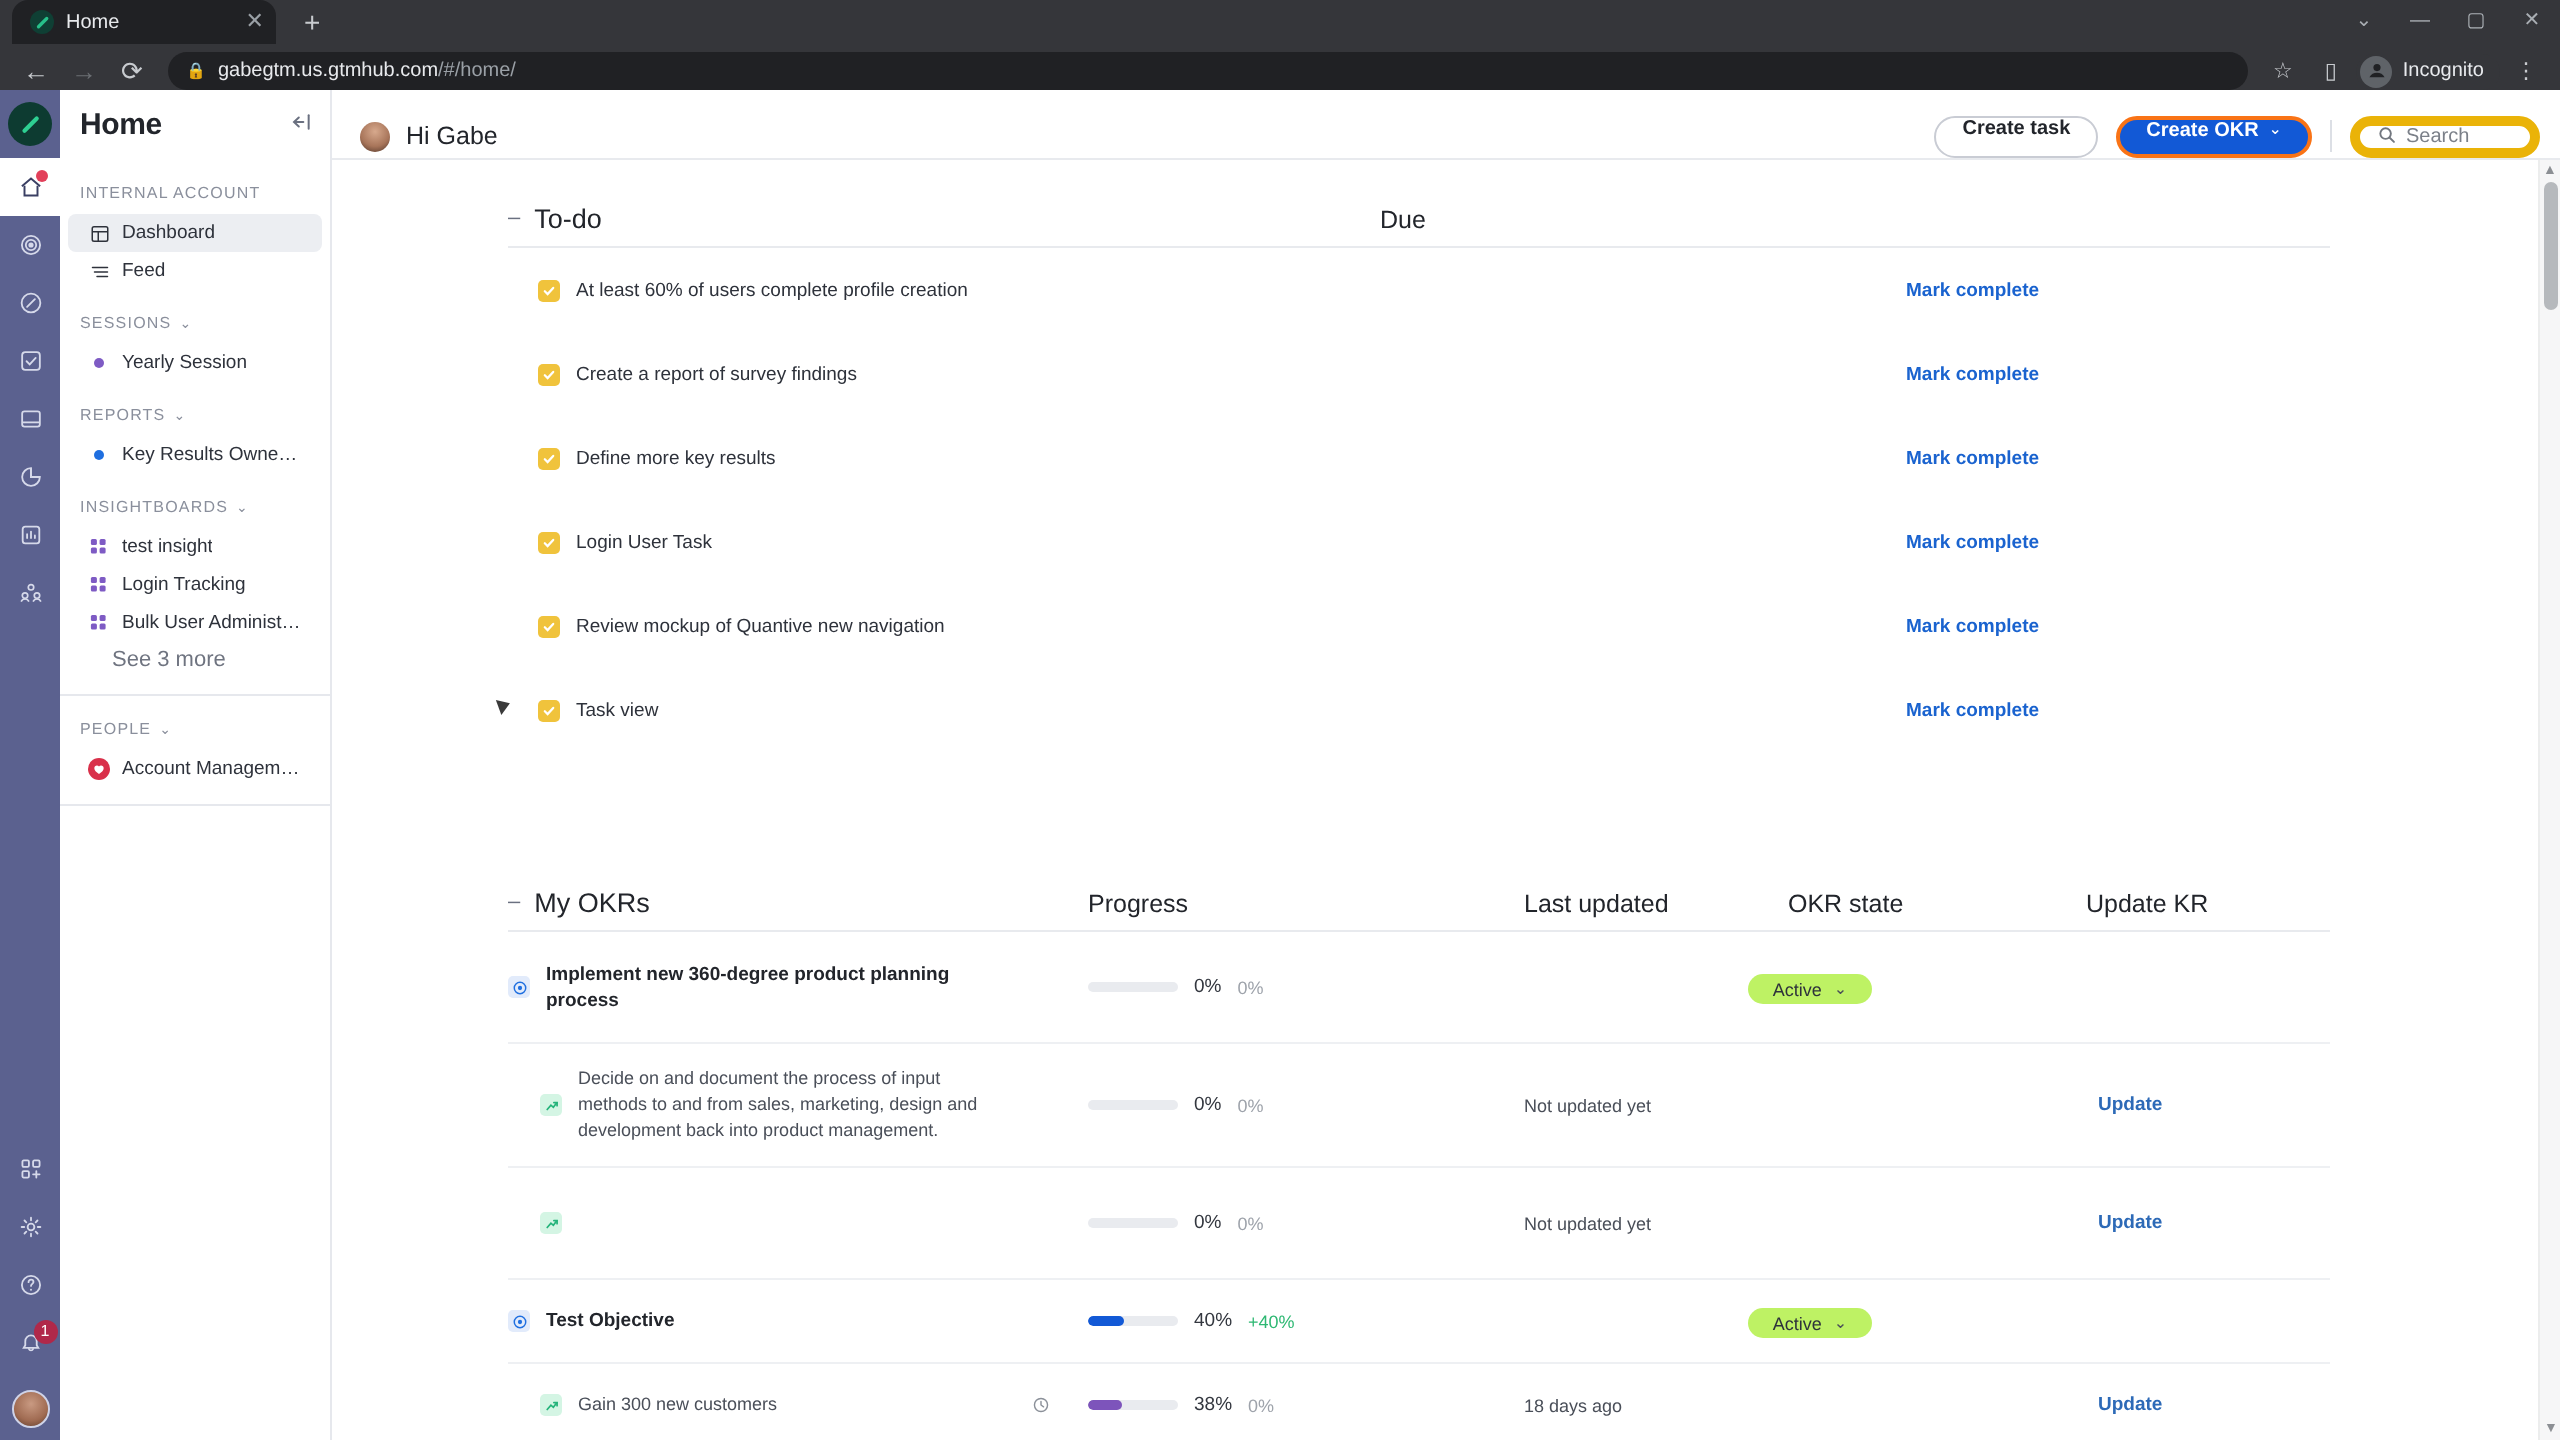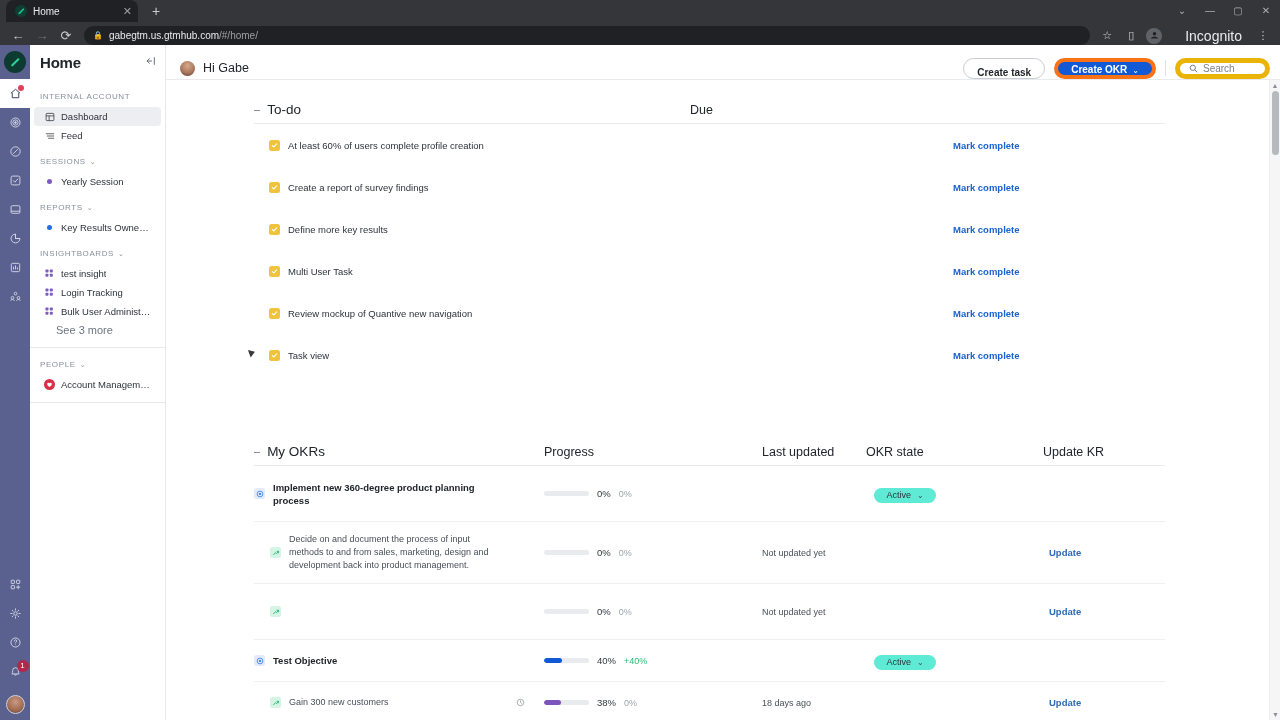--- a/index.html
+++ b/index.html
@@ -65,21 +65,21 @@
   .tb-right { display: flex; align-items: center; gap: 2px; }
   .tb-ico { width: 22px; height: 22px; color: #c8cbcf; font-size: 11px; display:flex; align-items:center; justify-content:center;}
   .incognito-pill {
     display: flex; align-items: center; gap: 5px;
     padding: 1px 8px 1px 2px; border-radius: 11px; background: #35363a;
   }
   .incog-dot {
     width: 16px; height: 16px; border-radius: 50%; background: #5f6368;
     display: flex; align-items: center; justify-content: center;
   }
-  .incognito-label { color: #e8eaed; font-size: 14px; margin-left: 18px; }
+  .incognito-label { color: #e8eaed; font-size: 10px; }
 
   
   #app {
     position: absolute; left: 0; top: 45px; width: 1280px; height: 675px;
     background: #ffffff; display: flex; overflow: hidden;
   }
 
   
   .rail {
     width: 30px; flex: 0 0 30px; background: #5b618f; 
@@ -160,25 +160,25 @@
   }
   .greet { display: flex; align-items: center; gap: 8px; }
   .greet-avatar {
     width: 15px; height: 15px; border-radius: 50%;
     background: radial-gradient(circle at 50% 32%, #d7a98d 0%, #a8755a 58%, #4c3226 100%);
   }
   .greet-text { font-size: 12.5px; color: #22252b; }
   .topbar-right { margin-left: auto; display: flex; align-items: center; gap: 9px; }
   .btn {
     height: 21px; border-radius: 11px; font-size: 10px;
-    display: flex; align-items: flex-end; justify-content: center; gap: 5px;
+    display: flex; align-items: flex-start; justify-content: center; gap: 5px;
     padding: 0 13px; white-space: nowrap; font-weight: bold;
   }
   .btn-outline { background: #fff; border: 1px solid #c9ccd4; color: #22252b; }
-  .btn-primary { background: #1259d6; color: #fff; border: 4px solid #f97316; }
+  .btn-primary { background: #1259d6; color: #fff; border: 2px solid #f97316; }
   .btn-primary .caret { font-size: 8px; font-weight: normal; }
   .vsep { width: 1px; height: 16px; background: #dcdfe5; }
   .searchbox {
     height: 21px; width: 95px; border: 5px solid #eab308; border-radius: 11px;
     display: flex; align-items: center; gap: 5px; padding: 0 9px; color: #72777f;
   }
   .searchbox .ph { font-size: 10px; color: #7b8089; }
 
   .scrollarea {
     flex: 1 1 auto; overflow: hidden; position: relative; background: #fff;
@@ -234,21 +234,21 @@
   .bar > i { position: absolute; left: 0; top: 0; bottom: 0; border-radius: 3px; display: block; }
   .bar > i.blue { background: #1259d6; }
   .bar > i.purple { background: #7d54bb; }
   .pct { font-size: 9.5px; color: #33373f; }
   .delta { font-size: 9px; color: #9ea3ab; }
   .delta.up { color: #2eb873; }
 
   .lastupd { position: absolute; left: 508px; font-size: 9px; color: #4a4f59; }
   .state-cell { position: absolute; left: 620px; }
   .state-pill {
-    height: 15px; min-width: 62px; border-radius: 8px; background: #5eead4;
+    height: 15px; min-width: 62px; border-radius: 8px; background: #bef264;
     display: inline-flex; align-items: center; justify-content: center; gap: 6px;
     padding: 0 9px; font-size: 9px; color: #2e323b;
   }
   .state-pill .caret { font-size: 8px; color: #4a4f59; }
   .update-cell { position: absolute; left: 795px; font-size: 9.5px; color: #2d6ab7; font-weight: bold; }
 
   
   .vscroll {
     position: absolute; right: 0; top: 0; width: 11px; bottom: 0; background: #f6f6f7;
     border-left: 1px solid #eceded;
@@ -602,21 +602,21 @@
               </span>
             <span class="todo-text">Define more key results</span>
             <span class="mark-complete">Mark complete</span>
           </div>
           <div class="todo-row">
             <span class="chk">
                 <svg width="7" height="7" viewBox="0 0 10 10" fill="none" stroke="#fff" stroke-width="1.6" stroke-linecap="round">
                   <path d="M2 5.2 4 7.2 8 2.8"></path>
                 </svg>
               </span>
-            <span class="todo-text">Multi User Task</span>
+            <span class="todo-text">Login User Task</span>
             <span class="mark-complete">Mark complete</span>
           </div>
           <div class="todo-row">
             <span class="chk">
                 <svg width="7" height="7" viewBox="0 0 10 10" fill="none" stroke="#fff" stroke-width="1.6" stroke-linecap="round">
                   <path d="M2 5.2 4 7.2 8 2.8"></path>
                 </svg>
               </span>
             <span class="todo-text">Review mockup of Quantive new navigation</span>
             <span class="mark-complete">Mark complete</span>
@@ -633,21 +633,21 @@
 
           <div style="height:46px;"></div>
 
           <div class="sec-header">
             <div class="sec-title">
               <span class="sec-minus">–</span>
               <span>My OKRs</span>
             </div>
             <span class="col-head" style="left:290px;">Progress</span>
             <span class="col-head" style="left:508px;">Last updated</span>
-            <span class="col-head" style="left:612px;text-align:center;">OKR state</span>
+            <span class="col-head" style="left:640px;text-align:center;">OKR state</span>
             <span class="col-head" style="left:789px;">Update KR</span>
           </div>
 
           <div class="okr-row" style="height:56px;">
             <div class="okr-left">
               <span class="obj-ico">
                 <svg width="8" height="8" viewBox="0 0 12 12" fill="none" stroke="#1f6fe0" stroke-width="1.1">
                     <circle cx="6" cy="6" r="4.3"></circle>
                     <circle cx="6" cy="6" r="1.6" fill="#1f6fe0" stroke="none"></circle>
                   </svg>

